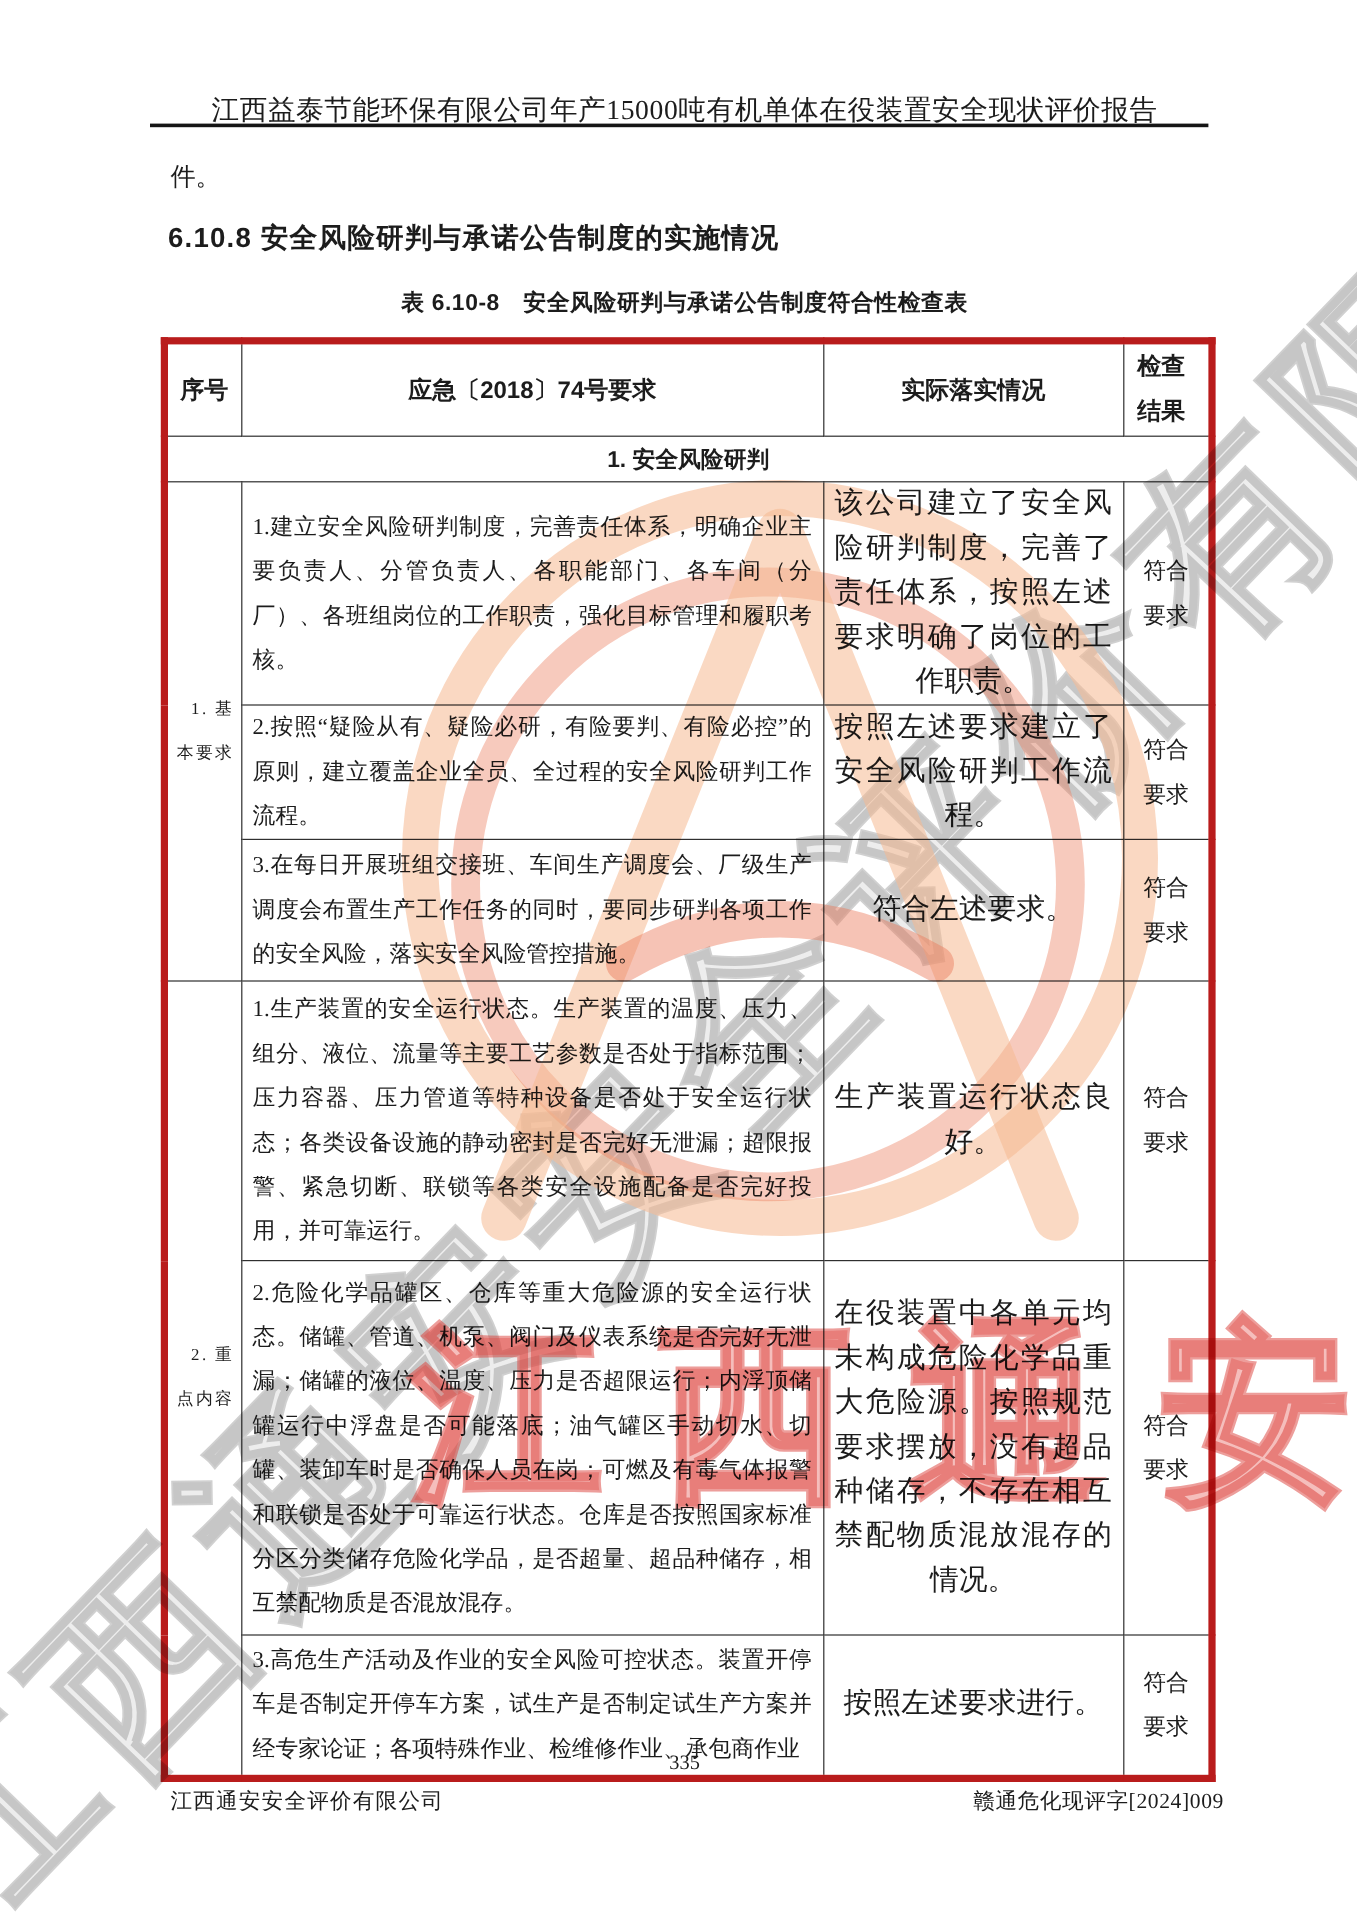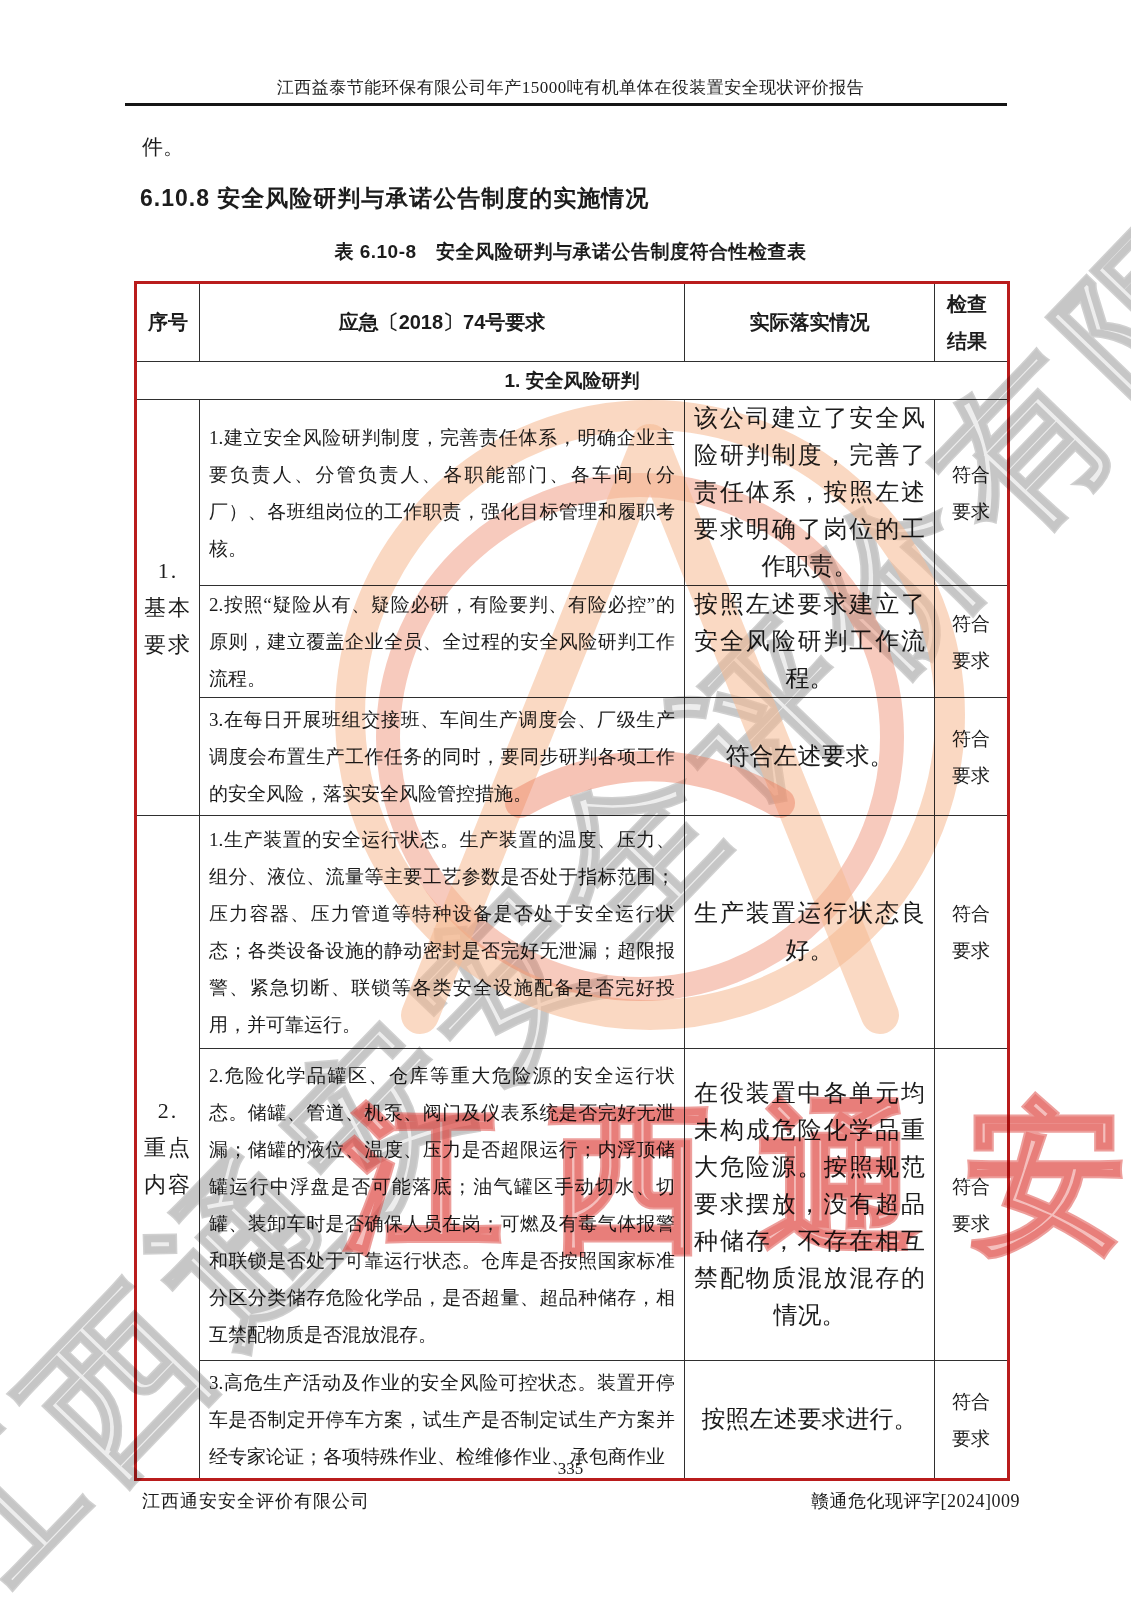--- a/index.html
+++ b/index.html
@@ -4,35 +4,35 @@
 <style>
   html,body{margin:0;padding:0;}
   body{
     width:1131px;height:1600px;position:relative;background:#fff;overflow:hidden;
     font-family:"Liberation Serif","DejaVu Serif",serif;color:#1c1c1c;
   }
   .abs{position:absolute;}
   .sans{font-family:"Liberation Sans","DejaVu Sans",sans-serif;}
 
   
-  .report-header{top:76px;left:134px;width:873px;text-align:center;font-size:17px;letter-spacing:.5px;}
+  .report-header{top:76px;left:134px;width:873px;text-align:center;font-size:23px;letter-spacing:.5px;}
   .header-rule{top:103px;left:125px;width:882px;height:0;border-top:3px solid #151515;}
   .intro-tail{top:133px;left:142px;font-size:21px;}
   .section-heading{top:183px;left:140px;font-size:23px;font-weight:bold;letter-spacing:1px;}
   .table-caption{top:239px;left:134px;width:873px;text-align:center;font-size:19px;font-weight:bold;letter-spacing:.5px;}
 
   
   .check-table-wrap{top:281px;left:134px;}
-  table.check{border-collapse:collapse;table-layout:fixed;width:873px;border:3px solid #b91c1c;}
+  table.check{border-collapse:collapse;table-layout:fixed;width:873px;border:6px solid #b91c1c;}
   table.check td,table.check th{border:1px solid #2f2f2f;vertical-align:middle;overflow:hidden;}
   th.colhead{font-family:"Liberation Sans","DejaVu Sans",sans-serif;font-weight:bold;font-size:20px;text-align:center;}
   .th-narrow{width:48px;margin:0 auto;line-height:37px;text-align:left;}
   .section-row td{font-family:"Liberation Sans","DejaVu Sans",sans-serif;font-weight:bold;font-size:19px;text-align:center;}
   td.group{text-align:center;}
-  td.group .glabel{width:50px;margin:13px auto;line-height:37px;letter-spacing:2px;font-size:22px;text-align:center;}
+  td.group .glabel{width:50px;margin:13px auto;line-height:37px;letter-spacing:2px;font-size:14px;text-align:right;}
   td.req{font-size:19px;line-height:37px;text-align:justify;padding:0 9px;}
   td.impl{font-size:24px;line-height:37px;text-align:justify;text-align-last:center;padding:0 9px;}
   td.result{text-align:center;}
   td.result .rlabel{width:46px;margin:0 auto;line-height:37px;font-size:19px;text-align:center;}
 
   
   .page-number{top:1459px;left:134px;width:873px;text-align:center;font-size:17px;}
   .footer-left{top:1489px;left:142px;font-size:18px;letter-spacing:1px;}
   .footer-right{top:1489px;right:111px;font-size:18px;letter-spacing:.5px;}
 

